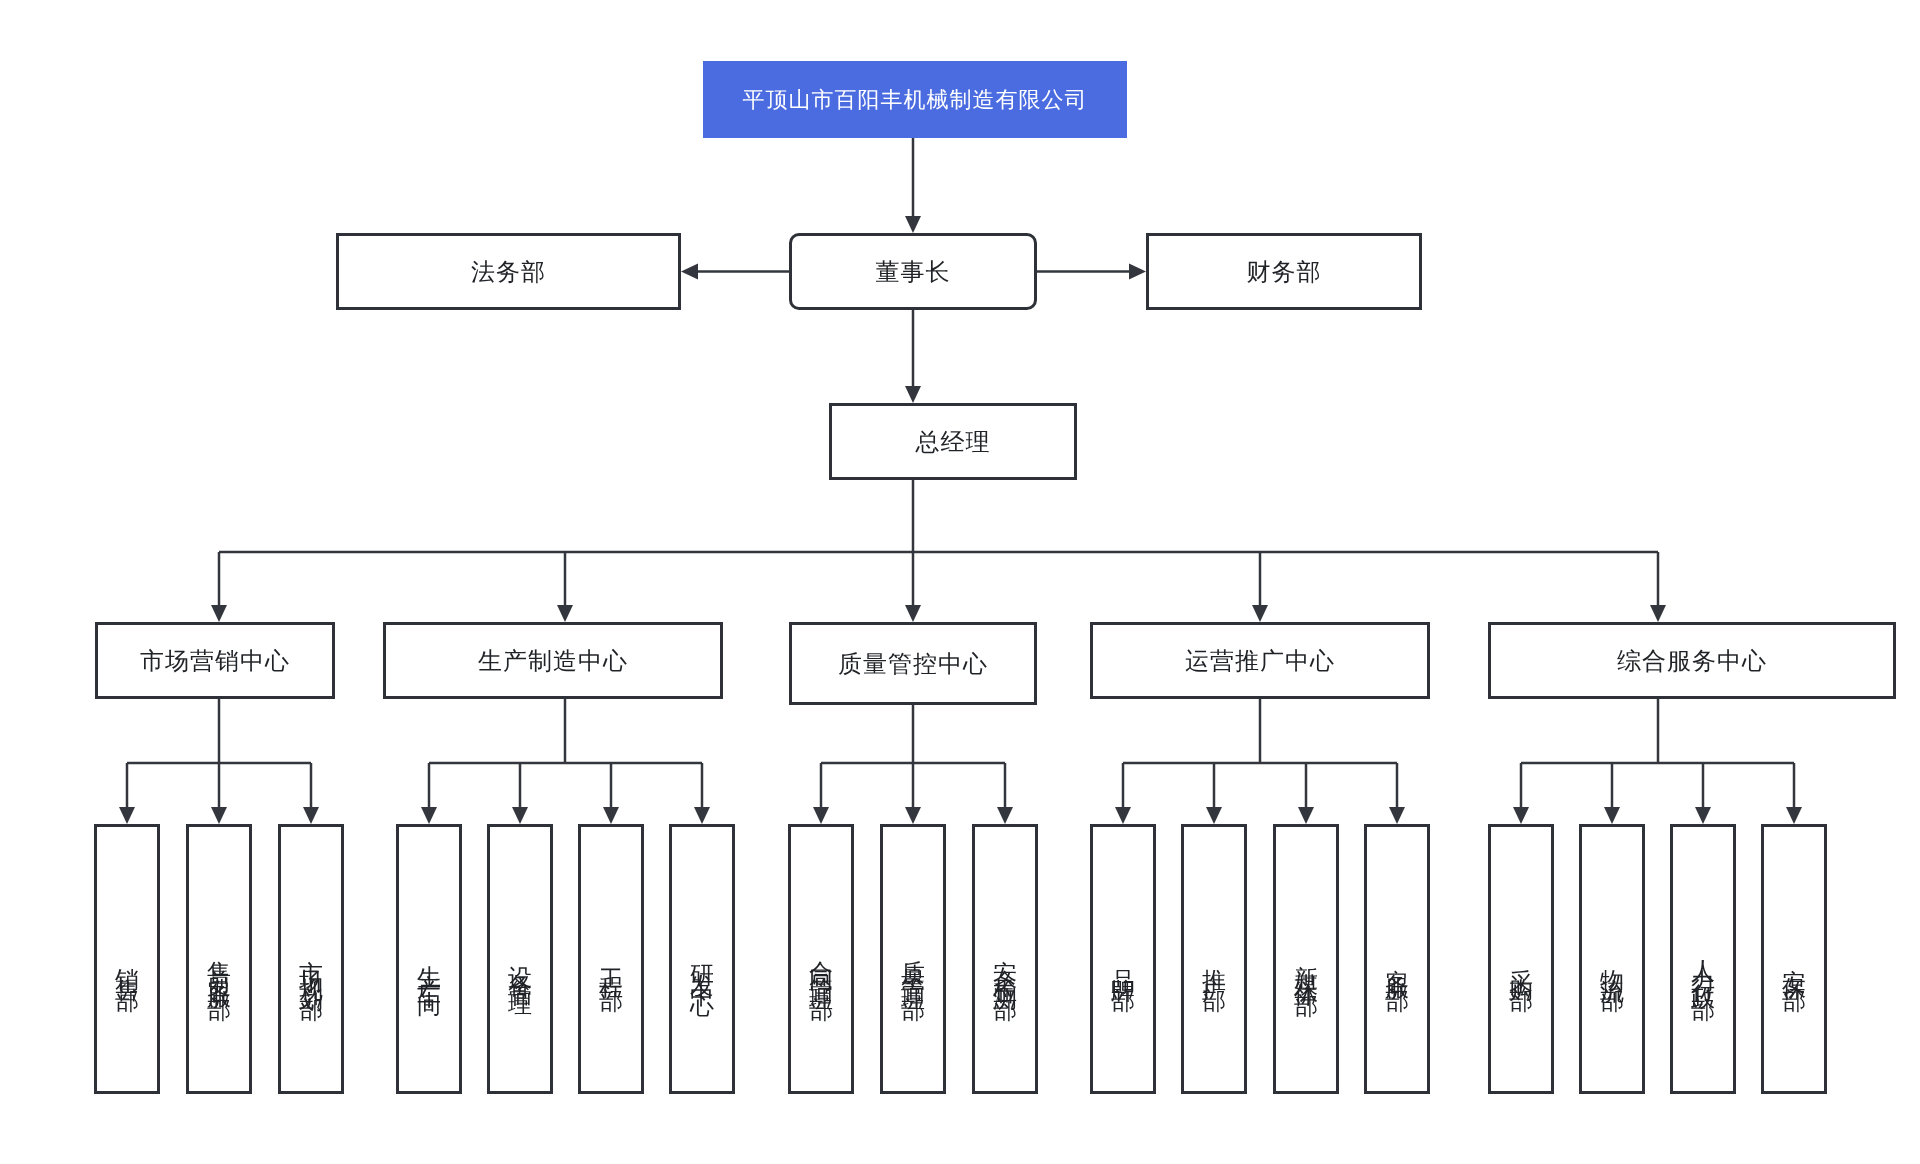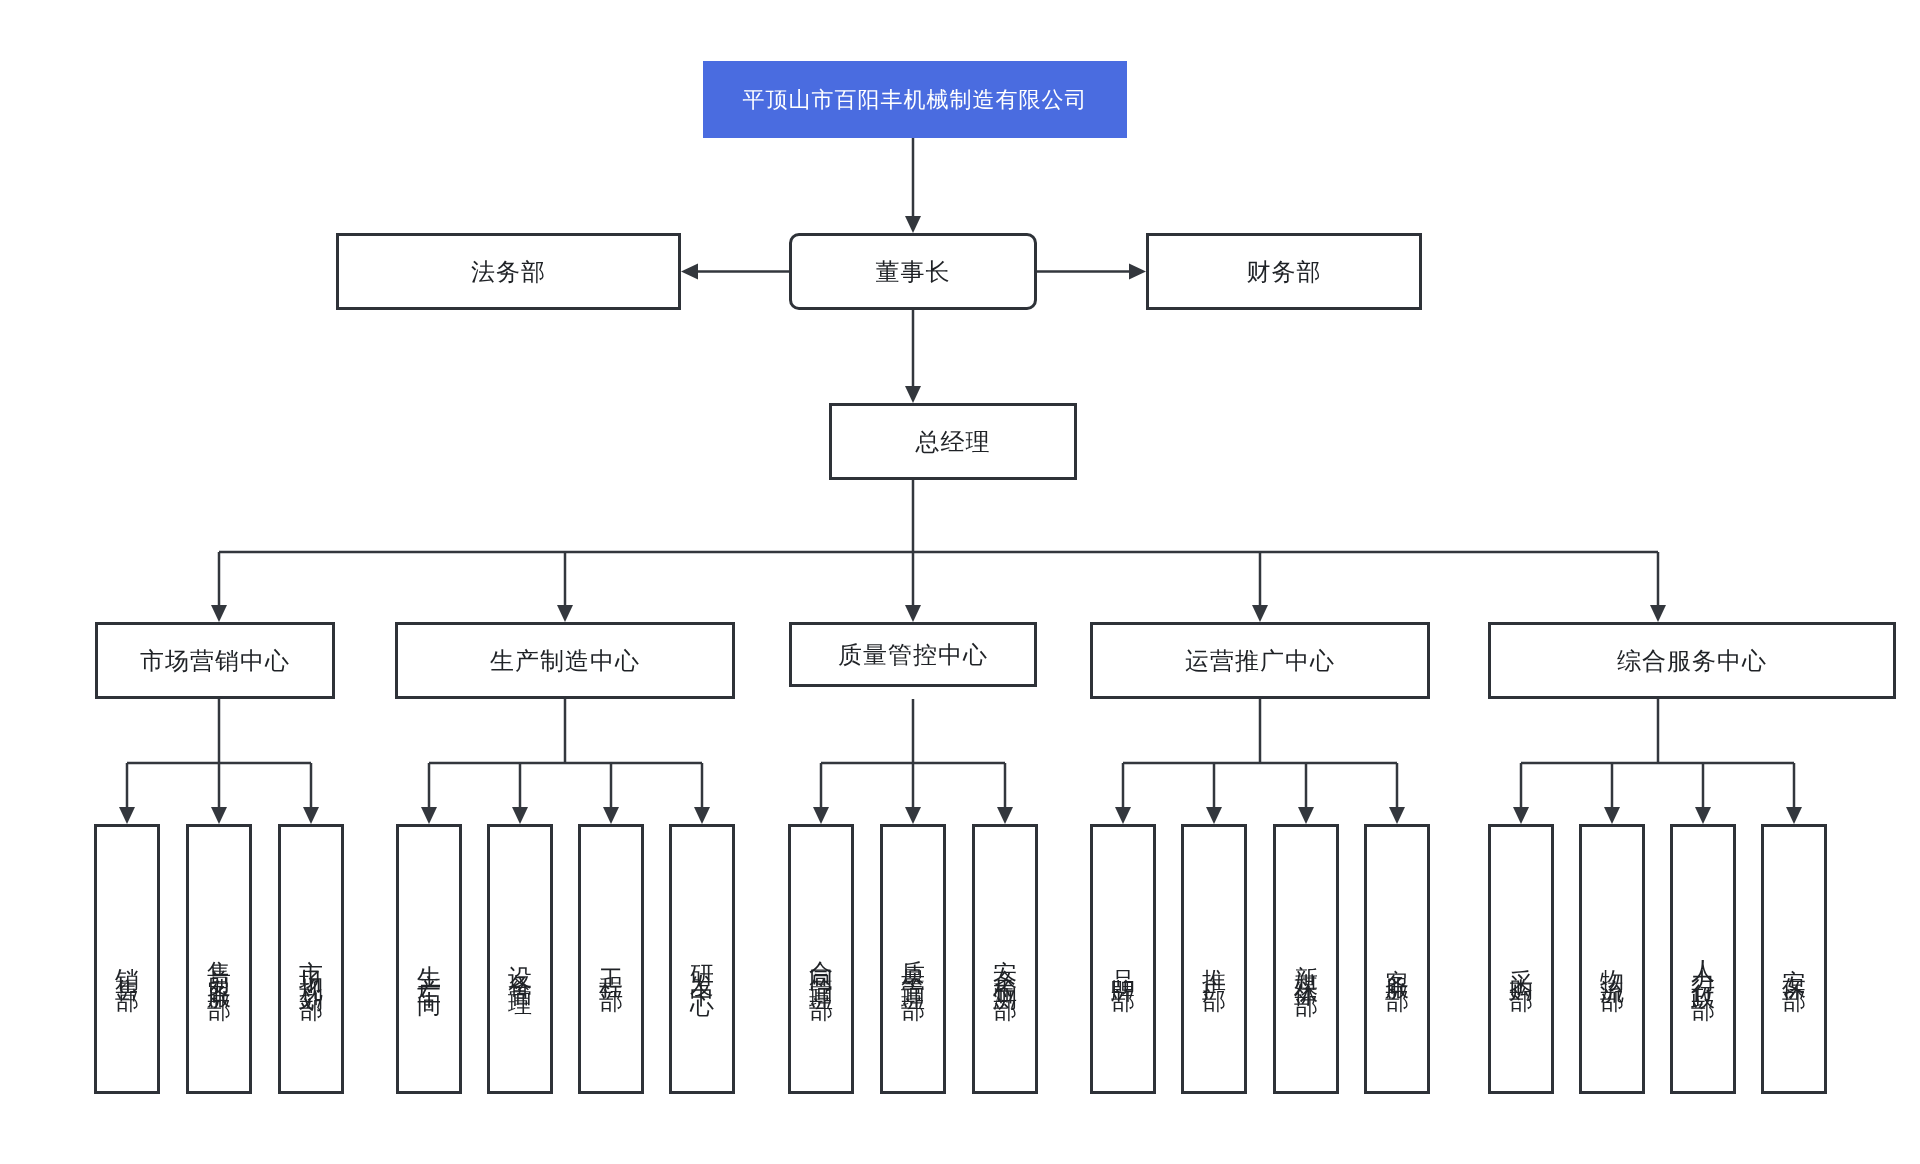--- a/index.html
+++ b/index.html
@@ -118,36 +118,36 @@
     </div>
     <div class="node vnode" style="left: 94px; top: 824px; width: 66px; height: 270px;">
       <span class="lbl">销售部</span>
     </div>
     <div class="node vnode" style="left: 186px; top: 824px; width: 66px; height: 270px;">
       <span class="lbl">售前客服部</span>
     </div>
     <div class="node vnode" style="left: 278px; top: 824px; width: 66px; height: 270px;">
       <span class="lbl">市场规划部</span>
     </div>
-    <div class="node" style="left: 395px; top: 622px; width: 340px; height: 77px; text-align: center;">
+    <div class="node" style="left: 383px; top: 622px; width: 340px; height: 77px; text-align: center;">
       <span class="lbl">生产制造中心</span>
     </div>
     <div class="node vnode" style="left: 396px; top: 824px; width: 66px; height: 270px;">
       <span class="lbl">生产车间</span>
     </div>
     <div class="node vnode" style="left: 487px; top: 824px; width: 66px; height: 270px;">
       <span class="lbl">设备管理</span>
     </div>
     <div class="node vnode" style="left: 578px; top: 824px; width: 66px; height: 270px;">
       <span class="lbl">工程部</span>
     </div>
     <div class="node vnode" style="left: 669px; top: 824px; width: 66px; height: 270px;">
       <span class="lbl">研发中心</span>
     </div>
-    <div class="node" style="left: 789px; top: 622px; width: 248px; height: 65px;">
+    <div class="node" style="left: 789px; top: 622px; width: 248px; height: 83px;">
       <span class="lbl">质量管控中心</span>
     </div>
     <div class="node vnode" style="left: 788px; top: 824px; width: 66px; height: 270px;">
       <span class="lbl">合同管理部</span>
     </div>
     <div class="node vnode" style="left: 880px; top: 824px; width: 66px; height: 270px;">
       <span class="lbl">质量管理部</span>
     </div>
     <div class="node vnode" style="left: 972px; top: 824px; width: 66px; height: 270px;">
       <span class="lbl">安全检测部</span>

